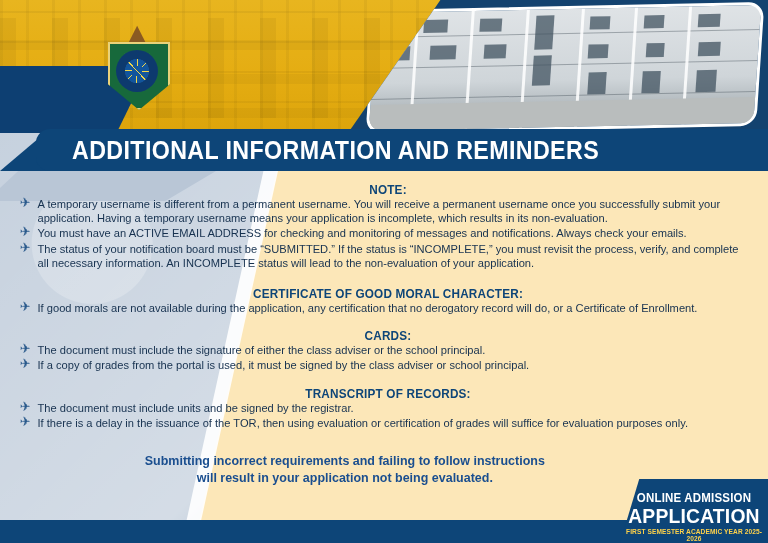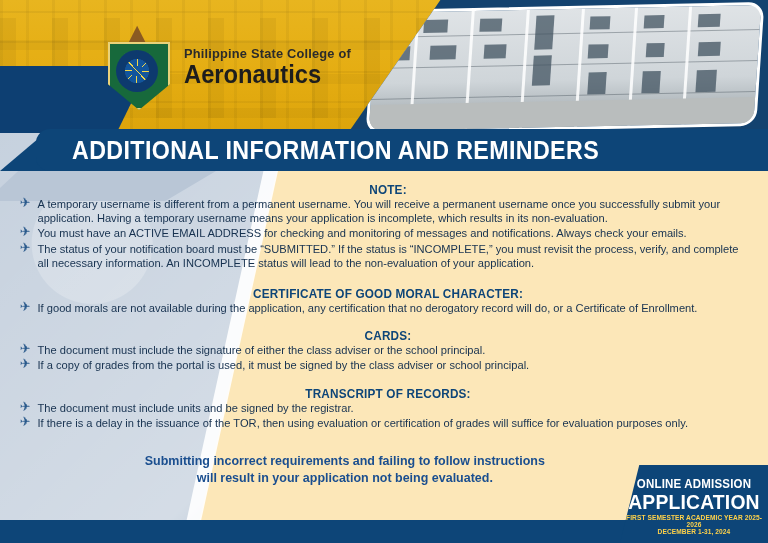--- a/index.html
+++ b/index.html
@@ -148,21 +148,21 @@
     font-size:13px;font-weight:bold;line-height:17px;
     padding-left:40px;padding-right:130px;
     transform:scaleX(.96);
   }
 
   
   .footer-bar{
     position:absolute;left:0;bottom:0;width:768px;height:23px;background:#0d4578;
   }
   .badge{
-    position:absolute;right:0;bottom:0;width:148px;height:78px;
+    position:absolute;right:0;bottom:0;width:148px;height:64px;
     background:#0d4578;
     clip-path:polygon(13% 0, 100% 0, 100% 100%, 0 100%);
     color:#fff;text-align:center;
   }
   .badge .b1{margin-top:12px;font-size:12.5px;font-weight:bold;letter-spacing:.2px;transform:scaleX(.92);}
   .badge .b2{font-size:21px;font-weight:bold;line-height:21px;letter-spacing:.2px;transform:scaleX(.92);}
   .badge .b3{margin-top:2px;font-size:7px;font-weight:bold;color:#ffd24a;letter-spacing:.1px;transform:scaleX(.94);}
   .badge .b4{font-size:7px;font-weight:bold;color:#ffd24a;letter-spacing:.1px;transform:scaleX(.94);}
 
   
@@ -246,24 +246,20 @@
       </div>
     </div>
 
     <div class="hdr-navy-diag"></div>
 
     <div class="logo-wrap">
       <div class="logo-eagle">▲</div>
       <div class="logo-shield"></div>
       <div class="logo-seal"></div>
     </div>
-    <div class="logo-text">
-      <div class="l1">Philippine State College of</div>
-      <div class="l2">Aeronautics</div>
-    </div>
   </div>
 
   <div class="title-wedge2"></div>
   <div class="title-wedge"></div>
   <div class="title-band"></div>
   <div class="title-text">ADDITIONAL INFORMATION AND REMINDERS</div>
 
   <div class="content">
 
     <h2 class="sec note-title">NOTE:</h2>

